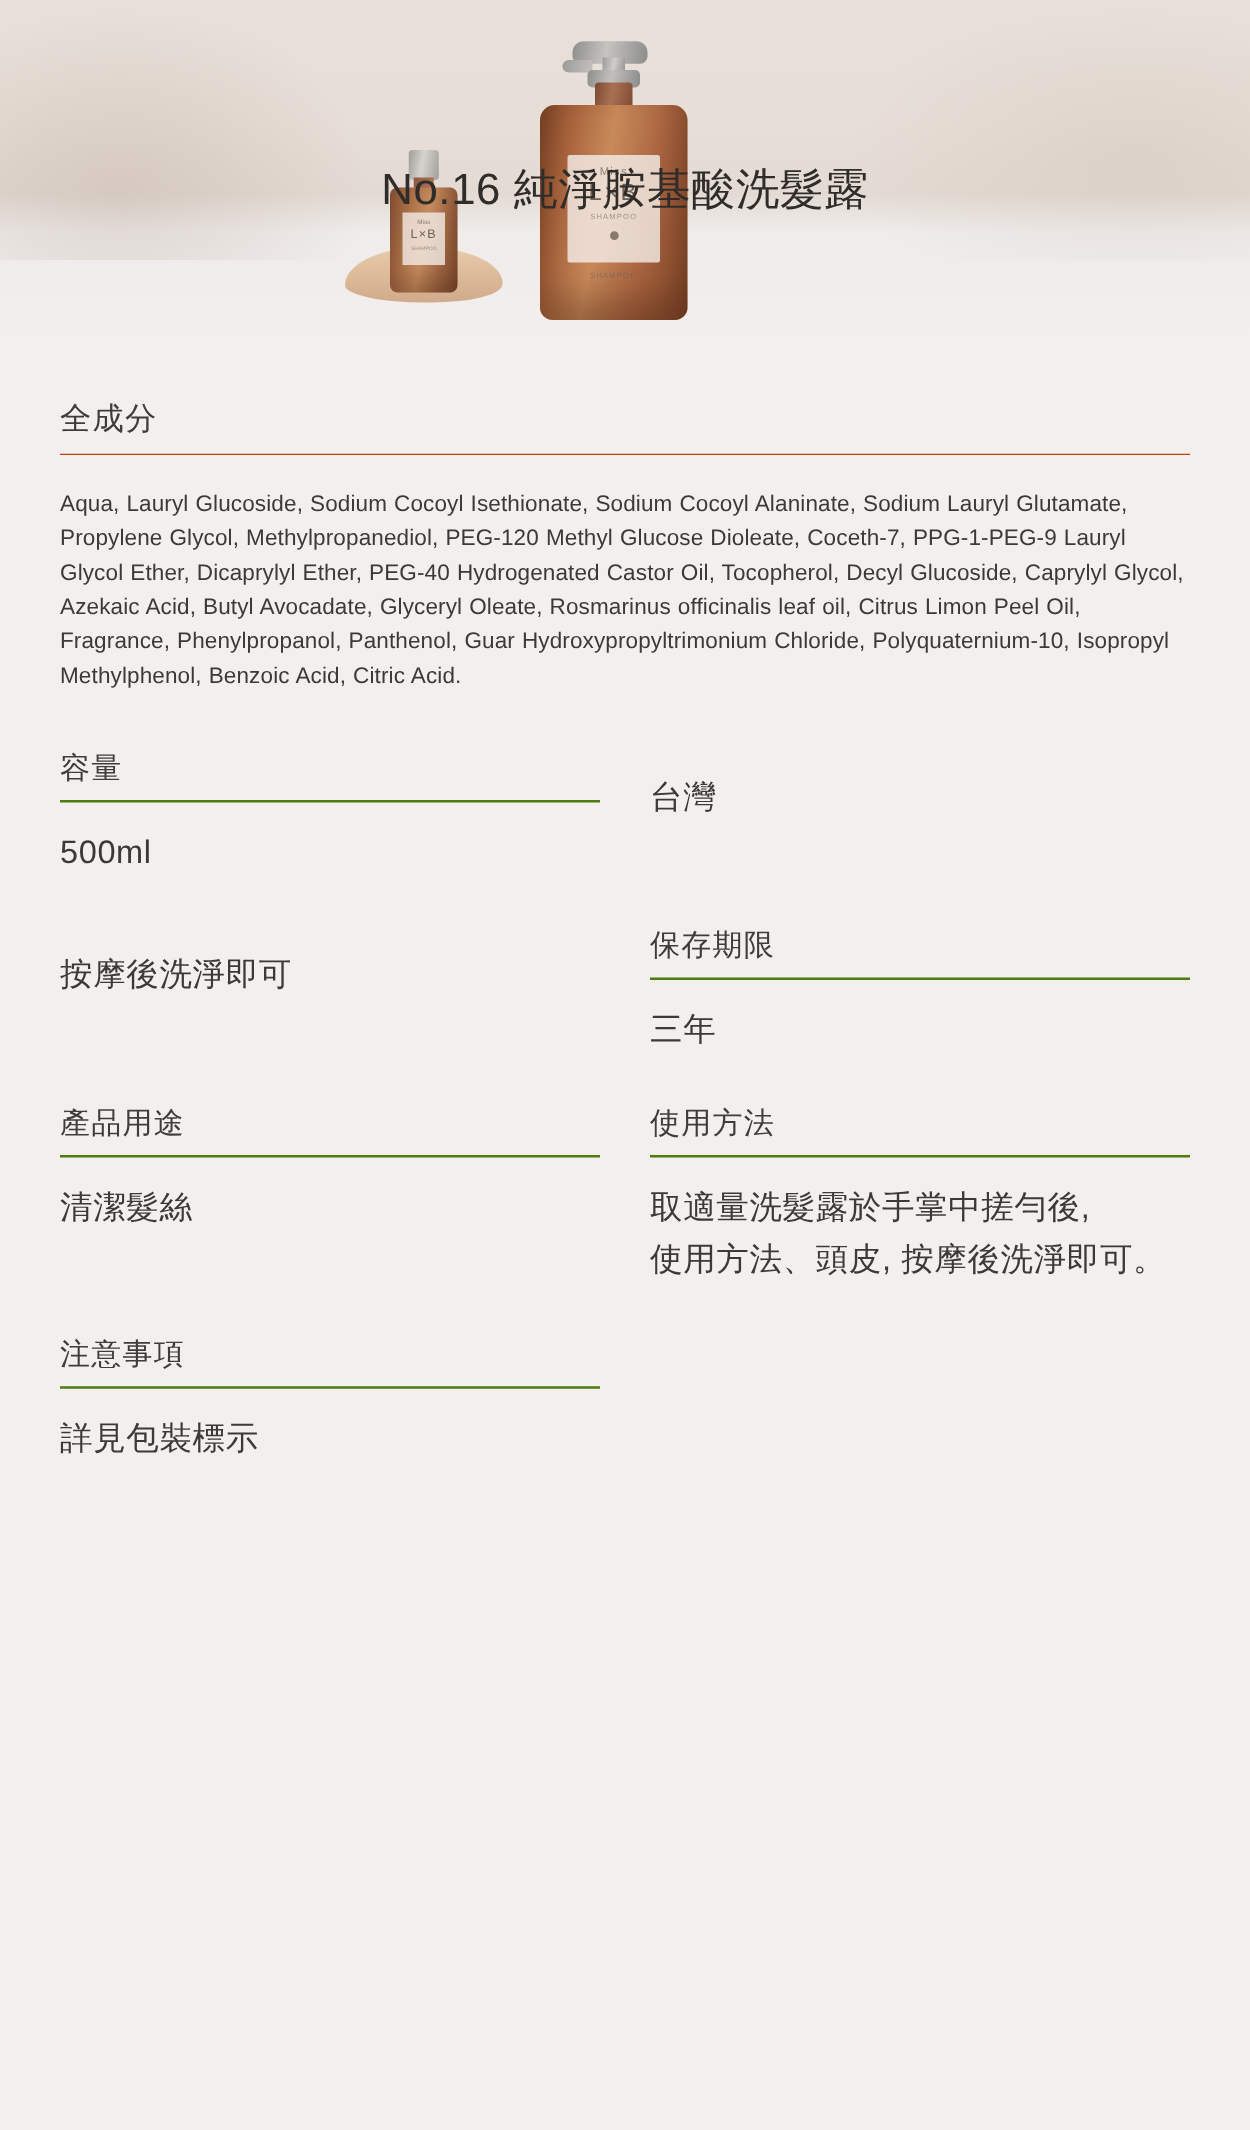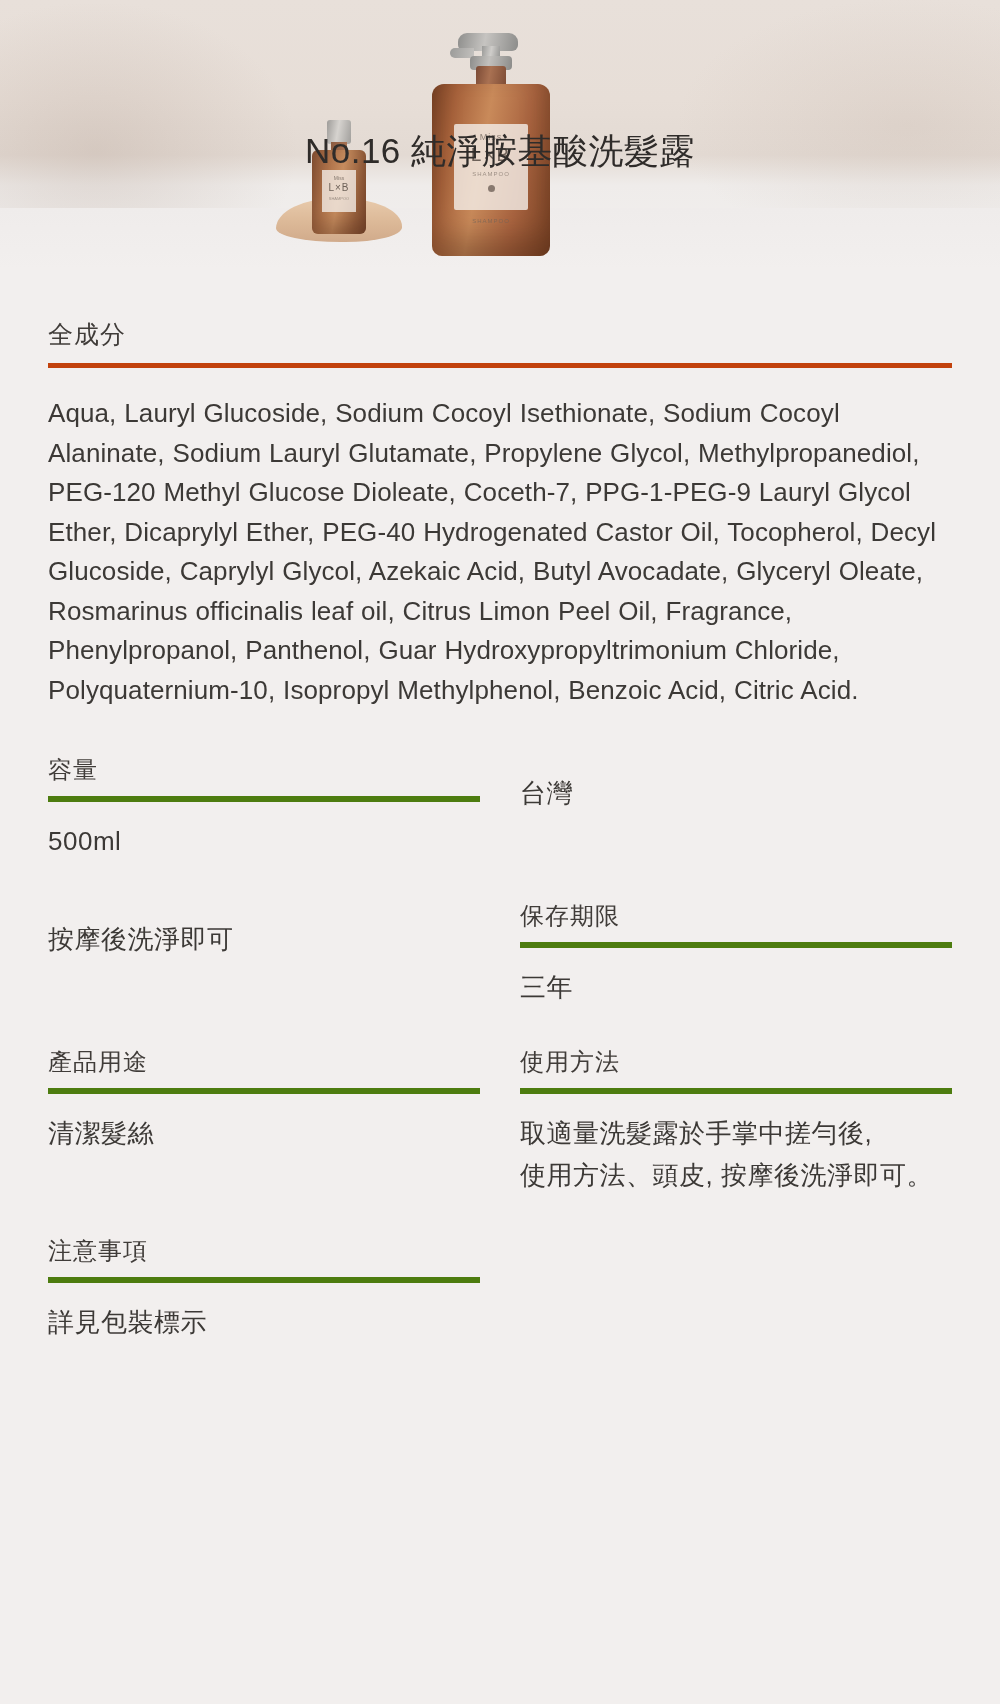--- a/index.html
+++ b/index.html
@@ -188,48 +188,48 @@
 
   
   .content {
     padding: 48px 48px 0 48px;
   }
 
   .section-head {
     font-size: 25px;
     color: #403c39;
     padding-bottom: 12px;
-    border-bottom: 5px solid #c2410c;
+    border-bottom: 1px solid #c2410c;
     letter-spacing: 1px;
   }
 
   .ingredients {
     margin-top: 26px;
-    font-size: 26px;
+    font-size: 18px;
     line-height: 1.52;
     color: #3c3936;
     letter-spacing: 0.1px;
     word-spacing: 0.5px;
   }
 
   .grid {
     margin-top: 44px;
     display: grid;
     grid-template-columns: 1fr 1fr;
     column-gap: 40px;
     row-gap: 0;
   }
   .cell {
     margin-bottom: 38px;
   }
   .cell-head {
     font-size: 24px;
     color: #403c39;
     padding-bottom: 10px;
-    border-bottom: 6px solid #4d7c0f;
+    border-bottom: 2px solid #4d7c0f;
     letter-spacing: 1px;
   }
   .cell-body {
     margin-top: 18px;
     font-size: 26px;
     line-height: 1.62;
     color: #3c3936;
     letter-spacing: 0.5px;
     white-space: pre-line;
   }

